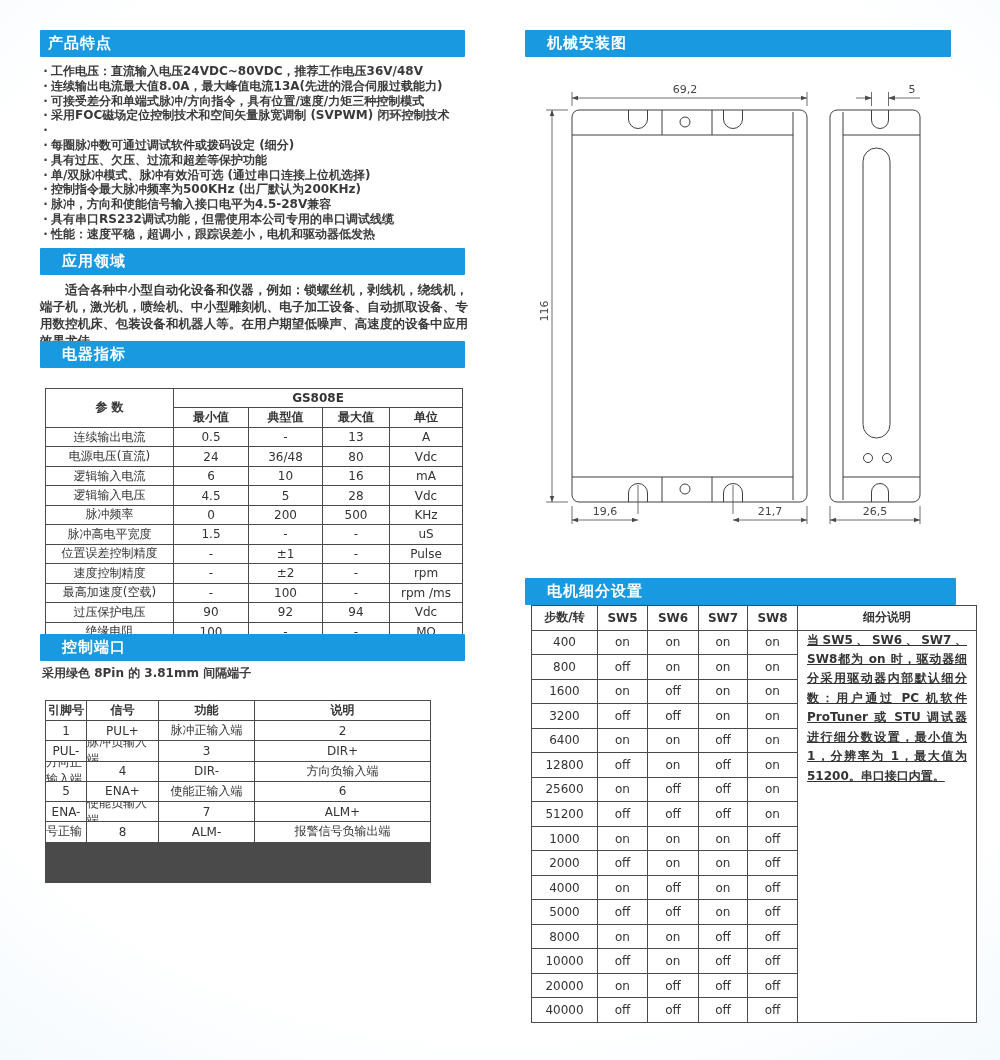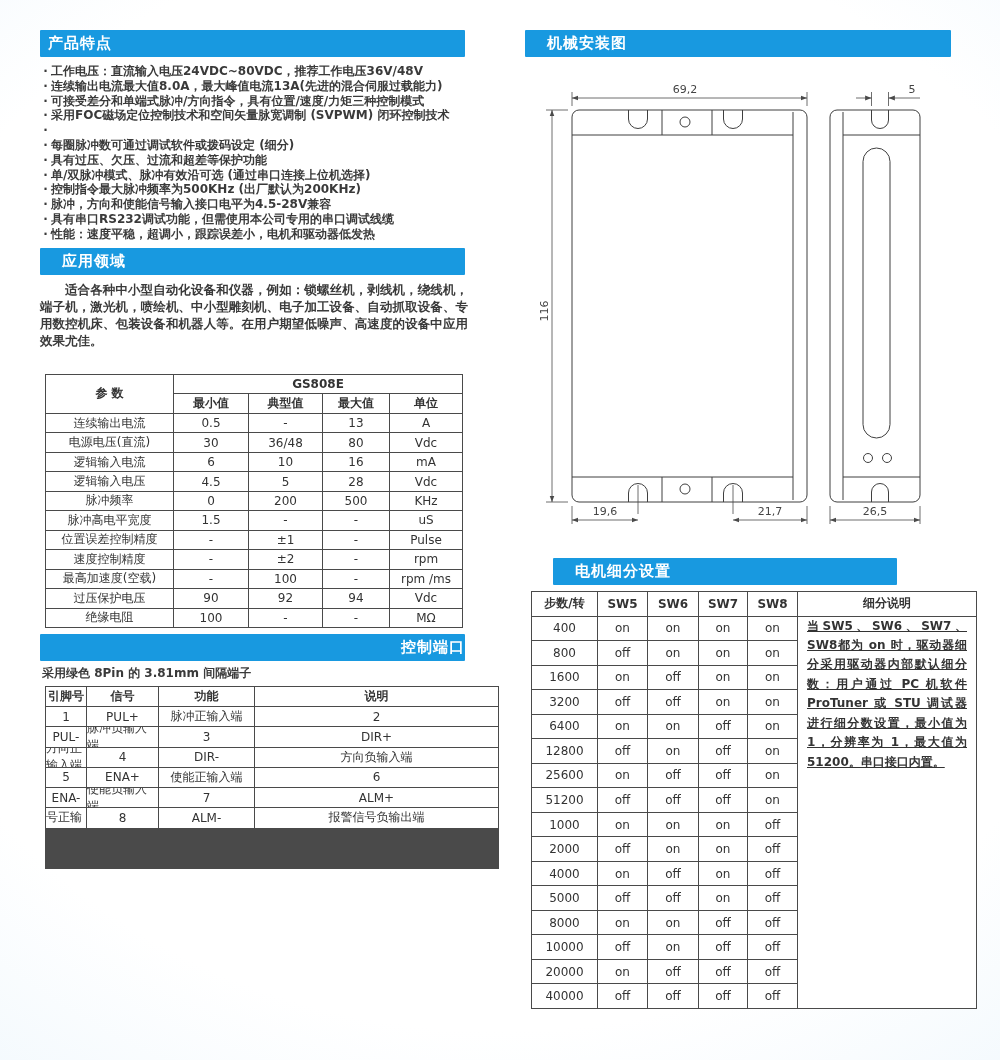--- a/index.html
+++ b/index.html
@@ -27,31 +27,31 @@
   
   .apps{
     position:absolute;left:40px;top:281px;width:428px;
     font-size:12.5px;line-height:17px;font-weight:600;color:#3a3a3a;
     text-indent:2em;text-align:justify;
   }
   .note{position:absolute;left:42px;top:665px;font-size:12px;font-weight:600;color:#3a3a3a;}
   
   .gtable{
     position:absolute;display:grid;gap:1px;
-    background:#4a4a4a;border:1px solid #4a4a4a;box-sizing:border-box;
+    background:#4a4a4a;border:1px solid #4a4a4a;box-sizing:border-box;margin-top:14px;
   }
   .cell{
     background:#fff;display:flex;align-items:center;justify-content:center;
     font-size:12px;color:#333;overflow:hidden;
   }
   .cell.hd{font-weight:600;}
   .elec{left:45px;top:374px;width:418px;height:254px;grid-template-columns:127px 74px 73px 66px 1fr;grid-template-rows:repeat(13,1fr);}
   .elec .param{grid-row:1 / span 2;grid-column:1;}
   .elec .model{grid-column:2 / span 4;}
-  .pins{left:45px;top:686px;width:454px;height:183px;grid-template-columns:40px 71px 95px 1fr;grid-template-rows:repeat(9,1fr);}
+  .pins{left:45px;top:686px;width:386px;height:183px;grid-template-columns:40px 71px 95px 1fr;grid-template-rows:repeat(9,1fr);}
   .pins .desc{
     grid-column:4;grid-row:2 / span 8;
     justify-content:flex-start;align-items:center;
     padding:0 10px;font-weight:600;white-space:pre-line;line-height:1.55;text-align:left;
   }
   .micro{left:531px;top:591px;width:446px;height:418px;grid-template-columns:65px 49px 50px 48px 49px 1fr;grid-template-rows:repeat(17,1fr);}
   .micro .desc{
     grid-column:6;grid-row:2 / span 16;
     padding:0 9px;font-weight:600;line-height:1.62;
     text-align:justify;align-items:flex-start;text-decoration:underline;
@@ -134,37 +134,40 @@
         <span>性能：速度平稳，超调小，跟踪误差小，电机和驱动器低发热</span>
       </div>
     </div>
 
   <div class="bar" style="left:40px;top:248px;width:425px;">
     <span>应用领域</span>
   </div>
 
   <div class="apps">适合各种中小型自动化设备和仪器，例如：锁螺丝机，剥线机，绕线机，端子机，激光机，喷绘机、中小型雕刻机、电子加工设备、自动抓取设备、专用数控机床、包装设备和机器人等。在用户期望低噪声、高速度的设备中应用效果尤佳。</div>
 
+  <div class="bar" style="left:40px;top:341px;width:425px;">
+    <span>电器指标</span>
+  </div>
 
   <div class="gtable elec">
     <div class="cell hd param">参 数</div>
     <div class="cell hd model">GS808E</div>
     <div class="cell hd">最小值</div>
     <div class="cell hd">典型值</div>
     <div class="cell hd">最大值</div>
     <div class="cell hd">单位</div>
 
       <div class="cell">连续输出电流</div>
       <div class="cell">0.5</div>
       <div class="cell">-</div>
       <div class="cell">13</div>
       <div class="cell">A</div>
 
       <div class="cell">电源电压(直流)</div>
-      <div class="cell">30</div>
+      <div class="cell">24</div>
       <div class="cell">36/48</div>
       <div class="cell">80</div>
       <div class="cell">Vdc</div>
 
       <div class="cell">逻辑输入电流</div>
       <div class="cell">6</div>
       <div class="cell">10</div>
       <div class="cell">16</div>
       <div class="cell">mA</div>
 
@@ -210,21 +213,21 @@
       <div class="cell">94</div>
       <div class="cell">Vdc</div>
 
       <div class="cell">绝缘电阻</div>
       <div class="cell">100</div>
       <div class="cell">-</div>
       <div class="cell">-</div>
       <div class="cell">MΩ</div>
     </div>
 
-  <div class="bar" style="left:40px;top:634px;width:425px;text-align:right;">
+  <div class="bar" style="left:40px;top:634px;width:425px;">
     <span>控制端口</span>
   </div>
 
   <div class="note">采用绿色 8Pin 的 3.81mm 间隔端子</div>
 
   <div class="gtable pins">
     <div class="cell hd">引脚号</div>
     <div class="cell hd">信号</div>
     <div class="cell hd">功能</div>
     <div class="cell hd">说明</div>
@@ -335,21 +338,21 @@
         <text class="dimtxt" x="160" y="25" text-anchor="middle">69,2</text>
         <text class="dimtxt" transform="translate(23,243) rotate(-90)" text-anchor="middle">116</text>
         <text class="dimtxt" x="80" y="447" text-anchor="middle">19,6</text>
         <text class="dimtxt" x="245" y="447" text-anchor="middle">21,7</text>
         <text class="dimtxt" x="350" y="447" text-anchor="middle">26,5</text>
         <text class="dimtxt" x="387" y="25" text-anchor="middle">5</text>
       </g>
     </svg>
   </div>
 
-  <div class="bar" style="left:525px;top:558px;width:344px;margin-left:28px;">
+  <div class="bar" style="left:525px;top:578px;width:431px;">
     <span>电机细分设置</span>
   </div>
 
   <div class="gtable micro">
     <div class="cell hd">步数/转</div>
     <div class="cell hd">SW5</div>
     <div class="cell hd">SW6</div>
     <div class="cell hd">SW7</div>
     <div class="cell hd">SW8</div>
     <div class="cell hd">细分说明</div>

